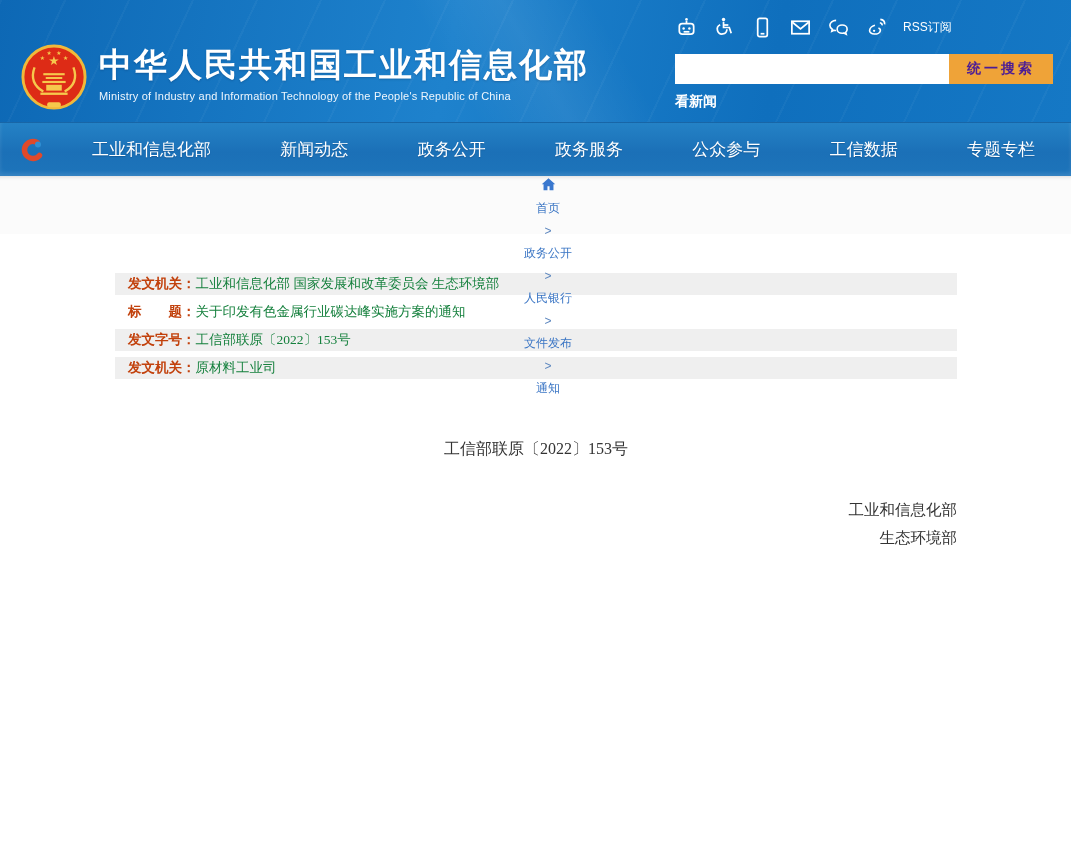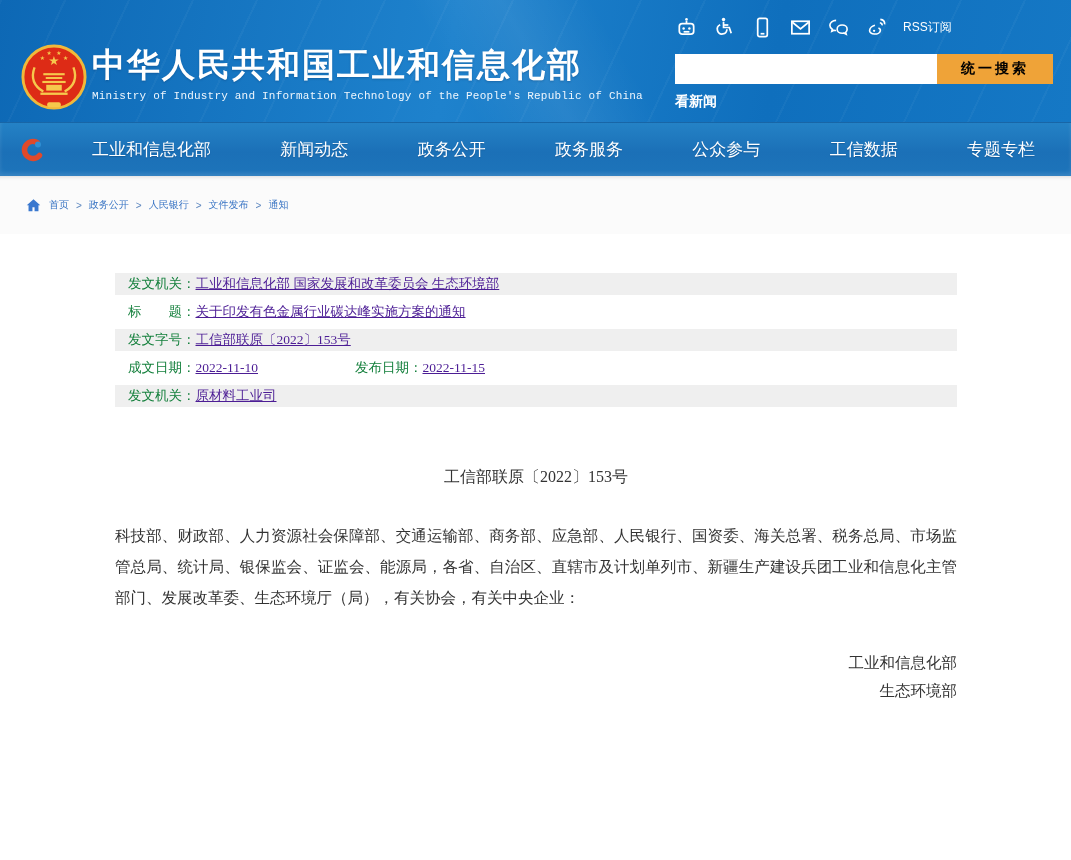--- a/index.html
+++ b/index.html
@@ -14,35 +14,35 @@
     background: linear-gradient(100deg,#0d68b5 0%,#1e82cd 42%,#0f6fbd 72%,#1578c5 100%);
     overflow:hidden;
   }
   .site-header::after {
     content:""; position:absolute; inset:0; pointer-events:none;
     background:
       linear-gradient(60deg, transparent 42%, rgba(255,255,255,.07) 50%, transparent 58%),
       repeating-linear-gradient(115deg, rgba(255,255,255,.035) 0 2px, transparent 2px 58px);
   }
   .header-left { position:absolute; left:20px; top:40px; display:flex; align-items:flex-start; z-index:2; }
-  .title-block { margin-left:4px; }
+  .title-block { margin-left:11px; }
   .site-name {
     font-size:33px; font-weight:bold; color:#fff; letter-spacing:2px;
     line-height:1.15; margin-top:6px; text-shadow:0 1px 2px rgba(0,30,70,.25);
   }
-  .site-name-en { font-size:11px; color:#eef6fd; margin-top:6px; letter-spacing:.2px;font-family:Liberation Mono, monospace; }
+  .site-name-en { font-size:11px; color:#eef6fd; margin-top:6px; letter-spacing:.2px; }
 
   .header-right { position:absolute; right:18px; top:12px; width:378px; z-index:2; }
   .icon-row { display:flex; justify-content:flex-start; align-items:center; gap:15px; height:30px; margin-bottom:12px; }
   .icon-row svg { width:23px; height:23px; display:block; cursor:pointer; }
   .rss-label { color:#fff; font-size:12px; cursor:pointer; white-space:nowrap; }
   .search-row { display:flex; height:30px; }
   .search-input { flex:1; border:none; outline:none; padding:0 9px; font-size:14px; background:#fff; }
   .search-button {
-    width:116px; background:#efa338; color:#000000; border:none; cursor:pointer;
+    width:104px; background:#efa338; color:#4c1d95; border:none; cursor:pointer;
     font-size:14px; font-weight:bold; letter-spacing:3px;
     font-family:"Liberation Sans","DejaVu Sans",sans-serif;
   }
   .quick-links { display:flex; gap:17px; margin-top:9px;flex-direction:column; }
   .quick-link { color:#fff; font-size:14px; font-weight:bold; cursor:pointer; white-space:nowrap; }
 
   
   .main-nav {
     height:54px; display:flex; align-items:center; padding:0 30px 0 18px;
     background: linear-gradient(180deg,#2482c6 0%,#1b70b7 55%,#1d74ba 100%);
@@ -50,38 +50,39 @@
     box-shadow: inset 0 -3px 4px rgba(255,255,255,.12);
   }
   .nav-logo { margin-right:44px; flex:none; }
   .nav-logo svg { width:30px; height:30px; display:block; }
   .nav-items { flex:1; display:flex; justify-content:space-between; padding-right:6px; }
   .nav-item { color:#fff; font-size:17px; cursor:pointer; text-shadow:0 1px 1px rgba(0,30,70,.25); white-space:nowrap; }
 
   
   .breadcrumb-zone {
     height:58px; background:#fbfbfb; display:flex; align-items:center;
-    padding-left:25px; gap:7px; font-size:10px;
+    padding-left:25px; gap:7px; font-size:12px;
     box-shadow: inset 0 5px 5px -5px rgba(0,0,0,.18);
+    flex-direction: column;
   }
   .home-icon svg { width:17px; height:17px; display:block; cursor:pointer; }
   .crumb { color:#3a75c4; cursor:pointer; white-space:nowrap; }
   .crumb-sep { color:#5d87bf; }
 
   
   .content { background:#fff; padding-top:39px; }
   .doc-wrap { width:842px; margin-left:115px; }
 
   .meta-table { font-family:"Liberation Serif","DejaVu Serif",serif; font-size:13.5px; color:#333; }
   .meta-row { height:22px; line-height:22px; margin-bottom:6px; padding-left:13px; display:flex; }
   .meta-row.shaded { background:#efefef; }
   .meta-cell { display:flex; white-space:nowrap; }
   .meta-cell.col1 { width:227px; flex:none; }
-  .meta-label { color:#15803d; }
-  .meta-value { color:#4c1d95;text-decoration:underline; }
+  .meta-label { color:#c2410c;font-weight:bold; }
+  .meta-value { color:#15803d; }
 
   .doc-title {
     margin-top:44px; text-align:center; font-size:24px; font-weight:bold; color:#141414;
     font-family:"Liberation Sans","DejaVu Sans",sans-serif; line-height:32px; letter-spacing:1px;
   }
   .doc-number {
     margin-top:60px; text-align:center; font-size:16px; color:#333;
     font-family:"Liberation Serif","DejaVu Serif",serif;
   }
   .doc-body { font-family:"Liberation Serif","DejaVu Serif",serif; font-size:15.5px; color:#333; }
@@ -235,42 +236,31 @@
           <span class="meta-label">标　　题：</span>
           <span class="meta-value">关于印发有色金属行业碳达峰实施方案的通知</span>
         </span>
       </div>
       <div class="meta-row shaded">
         <span class="meta-cell">
           <span class="meta-label">发文字号：</span>
           <span class="meta-value">工信部联原〔2022〕153号</span>
         </span>
       </div>
-      <div class="meta-row">
-        <span class="meta-cell col1">
-          <span class="meta-label">成文日期：</span>
-          <span class="meta-value">2022-11-10</span>
-        </span>
-        <span class="meta-cell">
-          <span class="meta-label">发布日期：</span>
-          <span class="meta-value">2022-11-15</span>
-        </span>
-      </div>
       <div class="meta-row shaded">
         <span class="meta-cell col1">
           <span class="meta-label">发文机关：</span>
           <span class="meta-value">原材料工业司</span>
         </span>
       </div>
     </div>
 
     <div class="doc-number">工信部联原〔2022〕153号</div>
 
     <div class="doc-body">
-      <p class="para p1">科技部、财政部、人力资源社会保障部、交通运输部、商务部、应急部、人民银行、国资委、海关总署、税务总局、市场监管总局、统计局、银保监会、证监会、能源局，各省、自治区、直辖市及计划单列市、新疆生产建设兵团工业和信息化主管部门、发展改革委、生态环境厅（局），有关协会，有关中央企业：</p>
       <div class="signoff">
         <div>工业和信息化部</div>
         <div>生态环境部</div>
 
       </div>
     </div>
 
   </div>
 </main>
 

